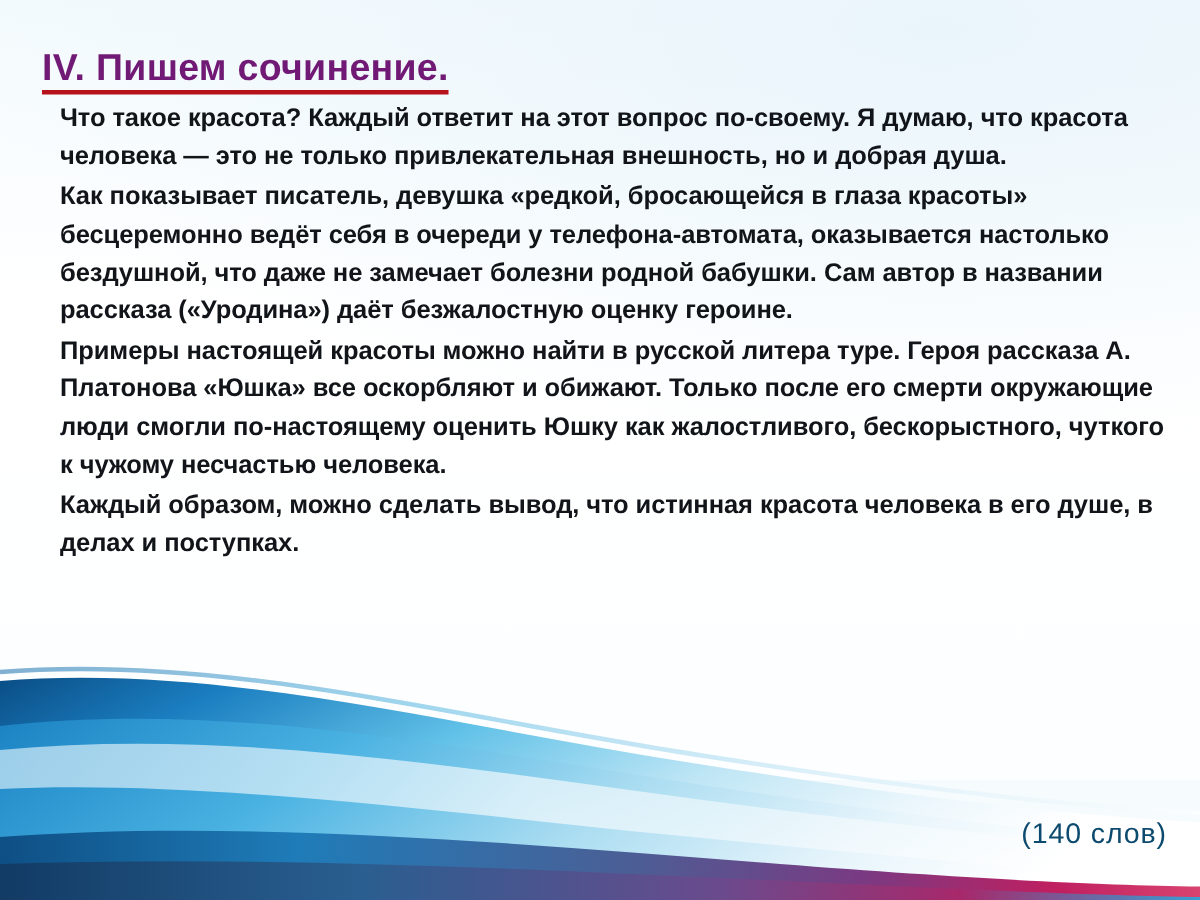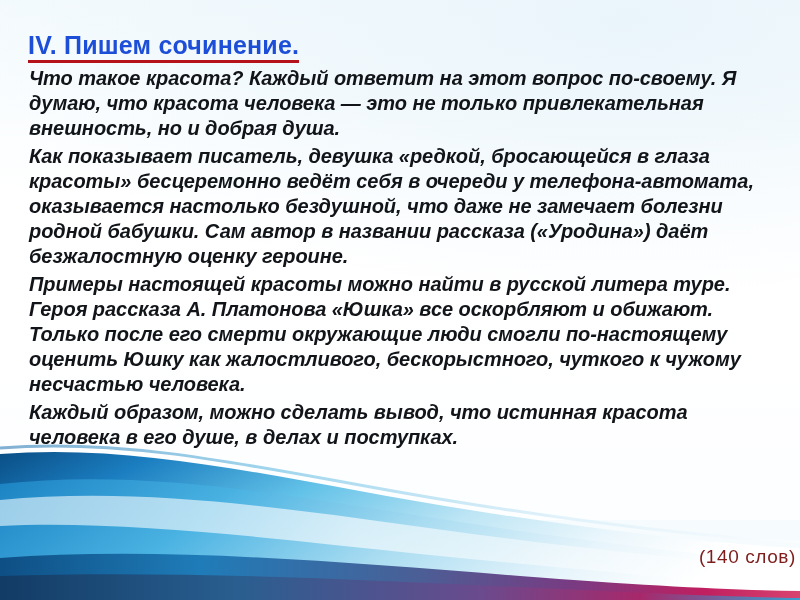--- a/index.html
+++ b/index.html
@@ -39,52 +39,51 @@
 
   
   .content {
     position: absolute;
     left: 28px;
     top: 30px;
     width: 748px;
   }
 
   .slide-title {
-    color: #1d4ed8;
+    color: #701a75;
     font-weight: bold;
     font-size: 25px;
     line-height: 30px;
     letter-spacing: 0.2px;
     margin: 0 0 3px 0;
     display: inline-block;
     border-bottom: 3px solid #b5121b;
     padding-bottom: 0px;
   }
 
   .para {
     color: #111418;
     font-weight: bold;
-    font-style: italic;
-    font-size: 20px;
+    font-size: 17px;
     line-height: 25.2px;
     letter-spacing: -0.05px;
-    margin: 0 0 1px 1px;
+    margin: 0 0 1px 12px;
     white-space: pre-line;
     text-rendering: optimizeLegibility;
   }
   .para + .para { margin-top: 2px; }
 
   .wordcount {
     position: absolute;
-    right: 4px;
+    right: 22px;
     top: 546px;
     font-size: 19px;
     font-weight: normal;
     font-style: normal;
-    color: #7f1d1d;
+    color: #0c4a6e;
     letter-spacing: 0.6px;
   }
 
   
   .wave-wrap {
     position: absolute;
     left: 0;
     bottom: 0;
     width: 800px;
     height: 160px;

